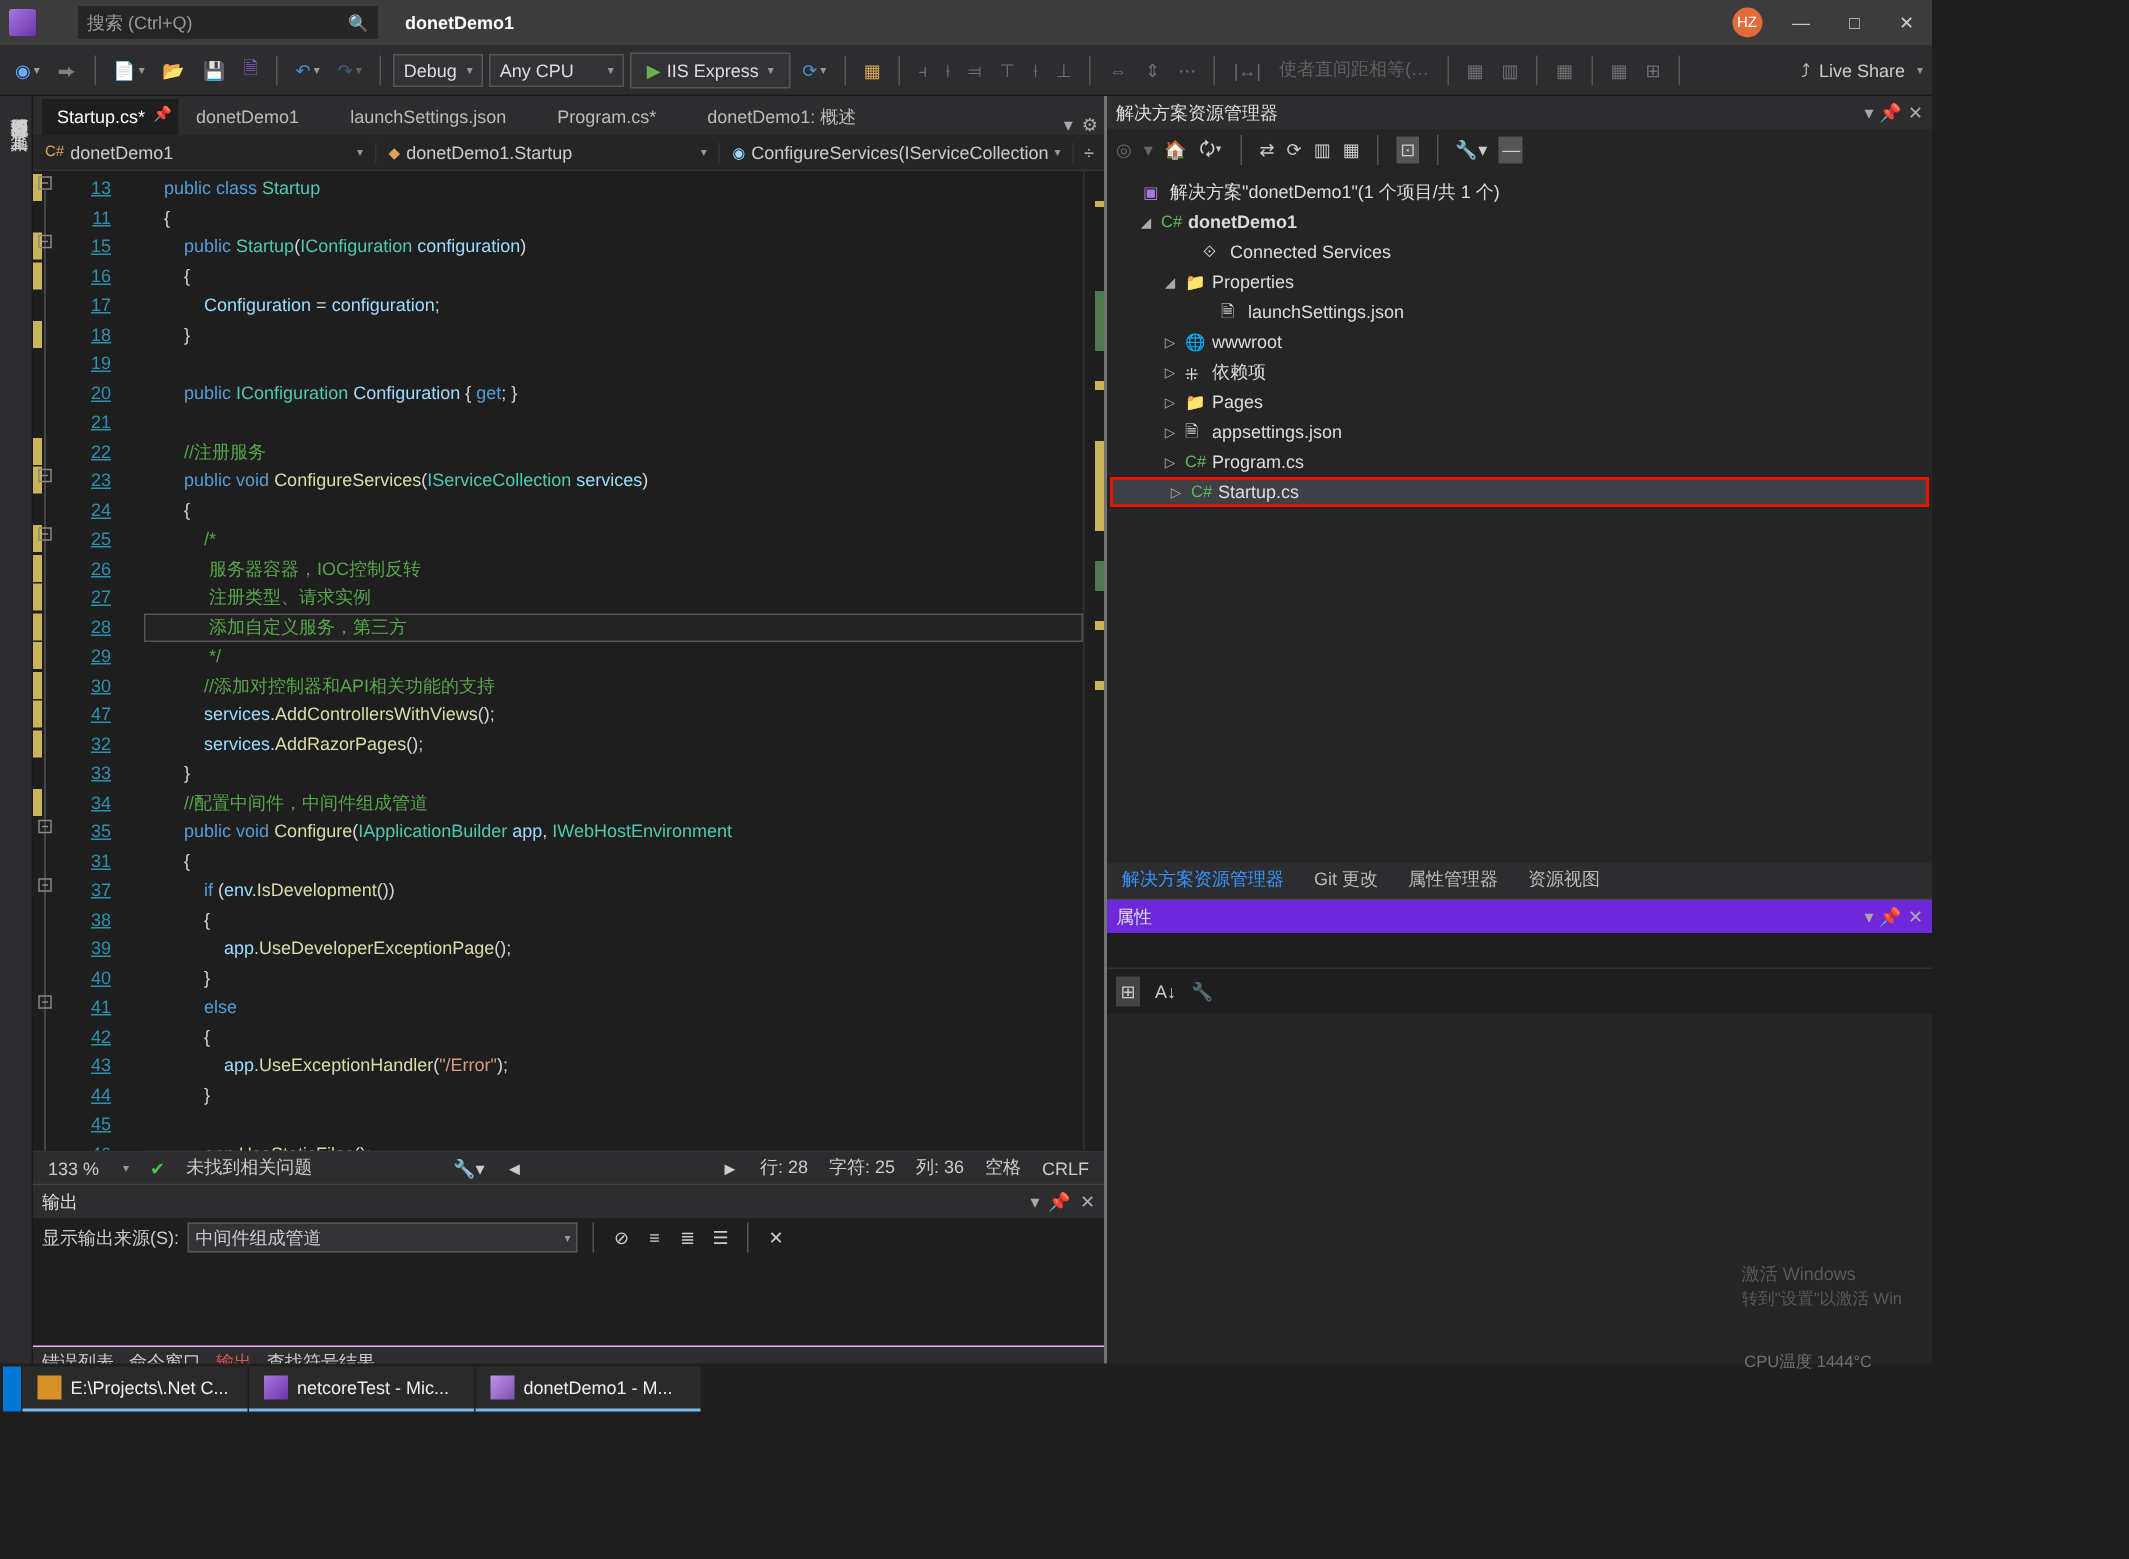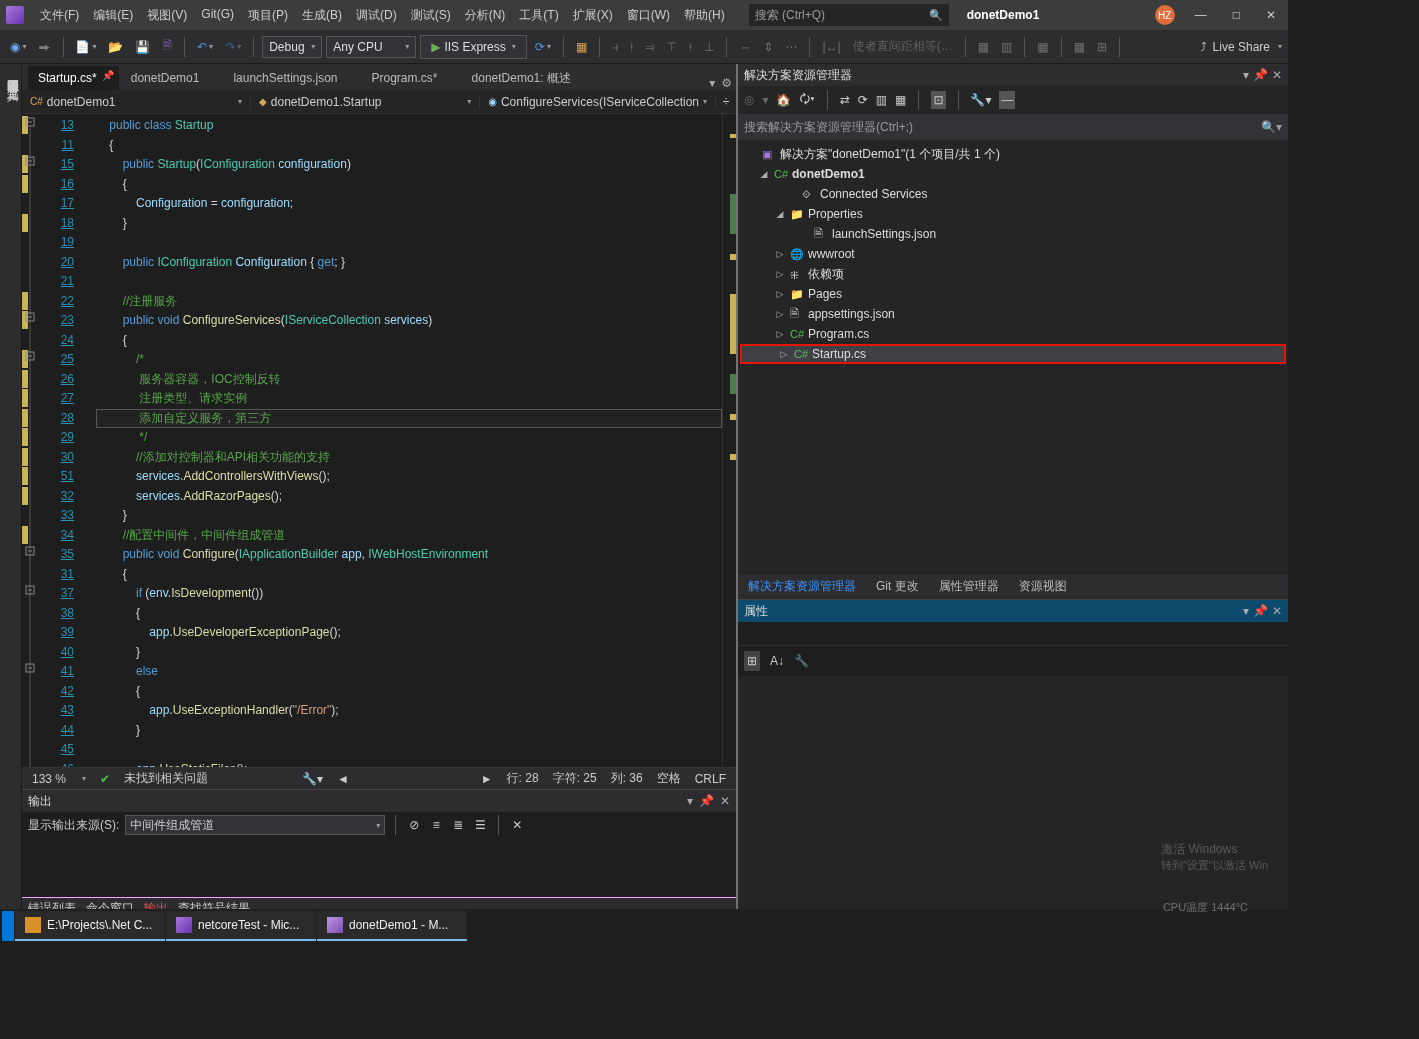--- a/index.html
+++ b/index.html
@@ -73,55 +73,40 @@
 .tree { flex:1; background:#252526; padding:4px 0; color:#ddd; overflow:auto;}
 .tn { display:flex; align-items:center; height:20px; padding-left:8px; gap:4px;}
 .tn .ar { width:12px; font-size:9px; color:#aaa; text-align:center;}
 .tn .ic { width:14px; font-size:11px;}
 .tn.sel { background:#3f3f46;}
 .tn.hl { border:2px solid #e51400; margin:0 2px;}
 .rtabs { height:24px; background:#2d2d30; display:flex; align-items:flex-end; color:#bbb;}
 .rtab { padding:4px 10px;}
 .rtab.active { color:#3794ff;}
 .prop { flex:0 0 320px; border-top:1px solid #444; display:flex; flex-direction:column;}
-.prop .hdr { height:22px; background:#0c4a6e; display:flex; align-items:center; padding:0 6px; color:#ddd; position:relative;text-align:right;}
+.prop .hdr { height:22px; background:#6d28d9; display:flex; align-items:center; padding:0 6px; color:#ddd; position:relative;text-align:right;}
 .prop .hdr .r { position:absolute; right:6px; display:flex; gap:4px; color:#aaa; font-size:10px;}
 .prop .blank { height:24px; border-bottom:1px solid #333;}
 .prop .tb { height:30px; display:flex; align-items:center; padding:0 6px; gap:10px; color:#ccc;}
 .prop .body { flex:1; background:#252526;}
 .taskbar { position:absolute; bottom:0; left:0; right:0; height:34px; background:#1f1f1f; display:flex; align-items:center; padding:0 2px; gap:1px;}
 .tbapp { height:30px; display:flex; align-items:center; padding:0 10px; background:#2a2a2a; color:#eee; font-size:12px; gap:6px; min-width:150px; border-bottom:2px solid #76b9ed;}
 .tbapp .aic { width:16px; height:16px; background:#d89128;}
 .tbapp.v .aic { background:linear-gradient(135deg,#a878dc,#6c33af);}
 .tbapp.v2 .aic { background:linear-gradient(135deg,#c295e8,#7b4fb3);}
 .watermark { position:absolute; right:20px; bottom:70px; color:#5a5a5a; font-size:18px; text-align:left;}
 .watermark .sm { font-size:11px;}
 .cputag { position:absolute; right:40px; bottom:28px; color:#707070; font-size:11px;margin-left:24px;}
 svg.fsvg { position:absolute; left:0; top:0;}
 </style>
 </head>
 <body>
 
 <div class="titlebar">
   <div class="vsicon"></div>
-  <div class="menu">
-    <span>文件(F)</span>
-    <span>编辑(E)</span>
-    <span>视图(V)</span>
-    <span>Git(G)</span>
-    <span>项目(P)</span>
-    <span>生成(B)</span>
-    <span>调试(D)</span>
-    <span>测试(S)</span>
-    <span>分析(N)</span>
-    <span>工具(T)</span>
-    <span>扩展(X)</span>
-    <span>窗口(W)</span>
-    <span>帮助(H)</span>
-  </div>
   <div class="search">
     <span>搜索 (Ctrl+Q)</span>
     <span class="mag">🔍</span>
   </div>
   <div class="project">donetDemo1</div>
   <div class="right">
     <div class="avatar">HZ</div>
     <span class="winbtn">—</span>
     <span class="winbtn">□</span>
     <span class="winbtn">✕</span>
@@ -266,21 +251,21 @@
           <div>21</div>
           <div>22</div>
           <div>23</div>
           <div>24</div>
           <div>25</div>
           <div>26</div>
           <div>27</div>
           <div>28</div>
           <div>29</div>
           <div>30</div>
-          <div>51</div>
+          <div>47</div>
           <div>32</div>
           <div>33</div>
           <div>34</div>
           <div>35</div>
           <div>31</div>
           <div>37</div>
           <div>38</div>
           <div>39</div>
           <div>40</div>
           <div>41</div>
@@ -385,24 +370,20 @@
       <span class="ic">⇄</span>
       <span class="ic">⟳</span>
       <span class="ic">▥</span>
       <span class="ic">▦</span>
       <span class="tsep"></span>
       <span class="ic" style="background:#555;padding:2px">⊡</span>
       <span class="tsep"></span>
       <span class="ic">🔧▾</span>
       <span class="ic" style="background:#555;padding:2px">—</span>
     </div>
-    <div class="sesearch">
-      <span>搜索解决方案资源管理器(Ctrl+;)</span>
-        <span>🔍▾</span>
-    </div>
     <div class="tree">
       <div class="tn">
           <span class="ar"></span>
           <span class="ic" style="color:#a878dc">▣</span>
           <span>解决方案"donetDemo1"(1 个项目/共 1 个)</span>
         </div>
       <div class="tn" style="padding-left:20px">
           <span class="ar">◢</span>
           <span class="ic" style="color:#5eb95e">C#</span>
           <b>donetDemo1</b>

